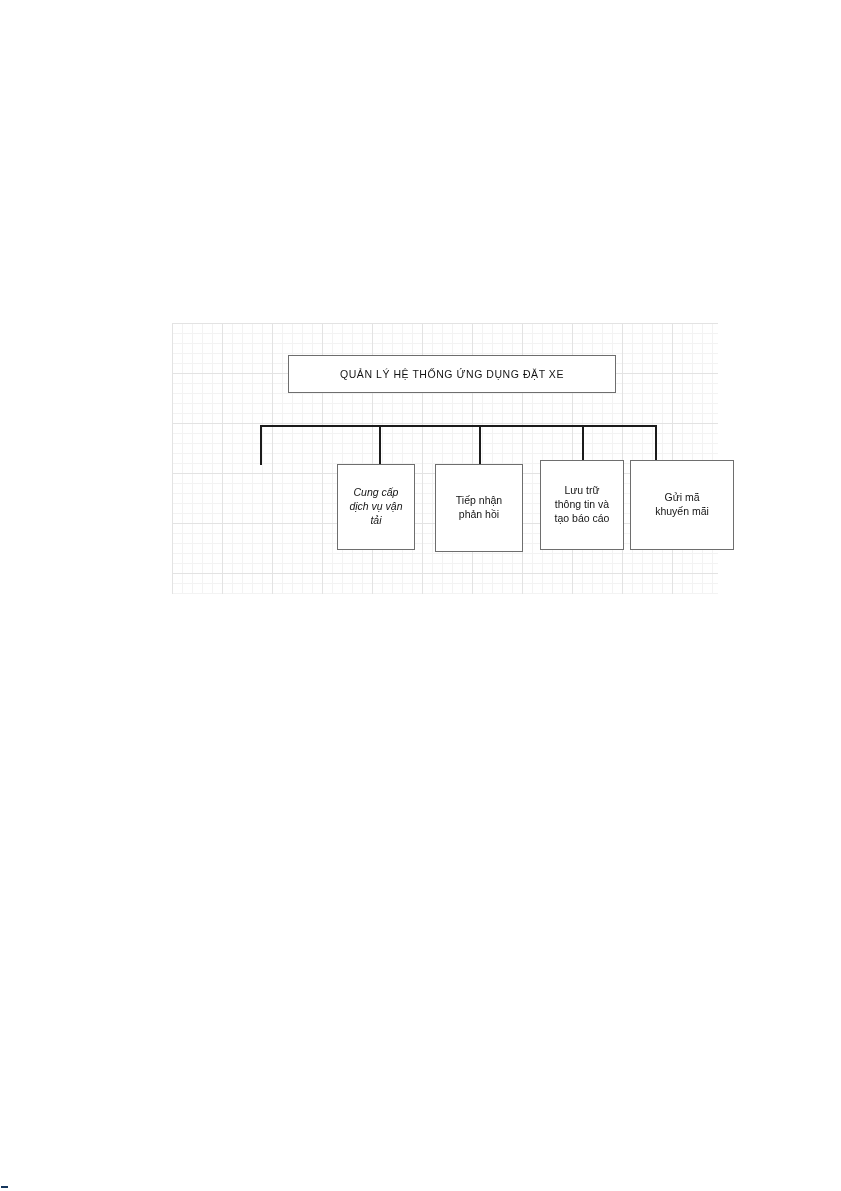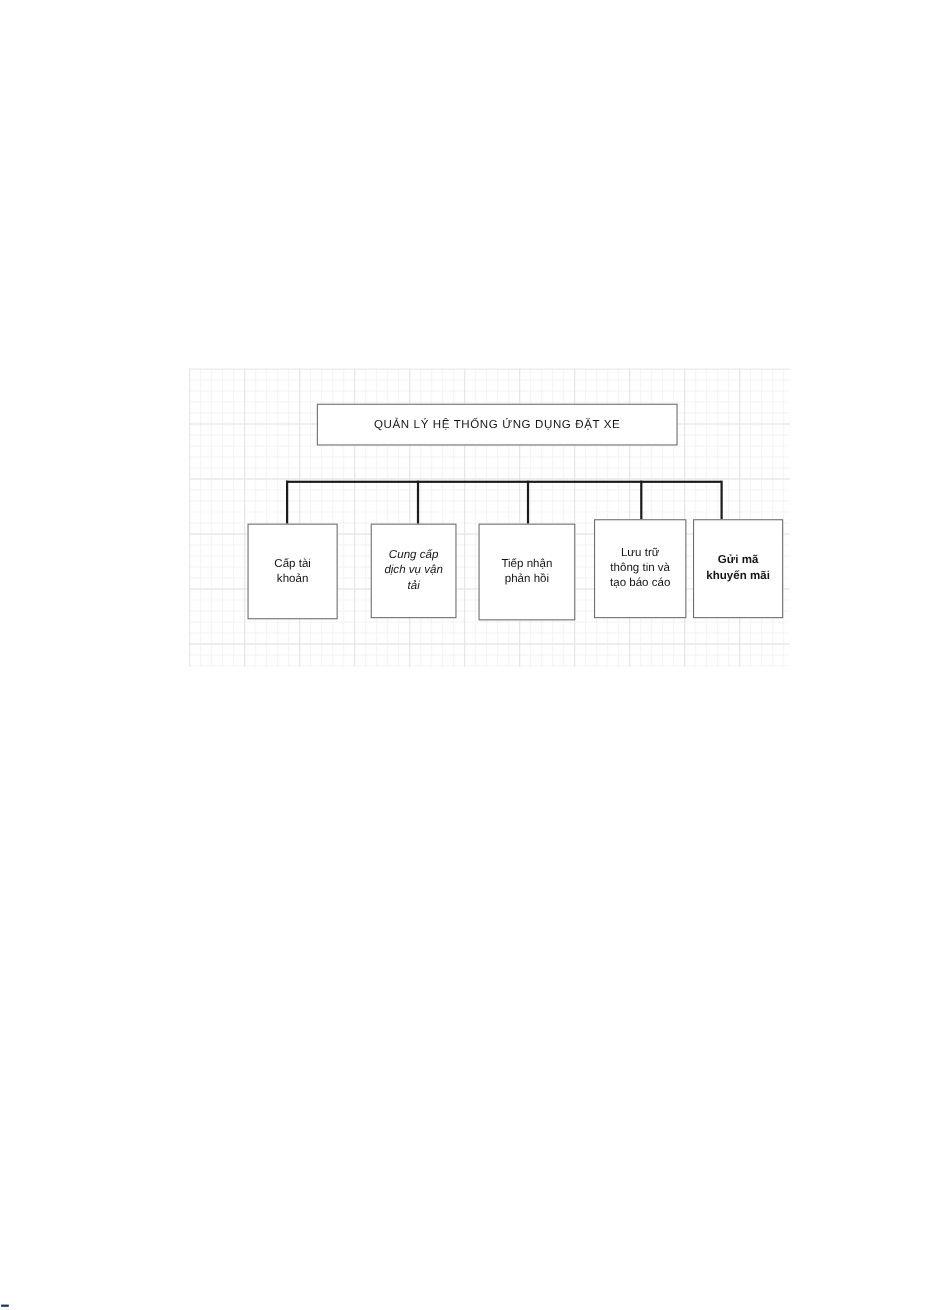--- a/index.html
+++ b/index.html
@@ -29,21 +29,20 @@
       linear-gradient(to bottom, #e3e3e3 1px, transparent 1px),
       
       linear-gradient(to right, #f3f3f3 1px, transparent 1px),
       linear-gradient(to bottom, #f3f3f3 1px, transparent 1px);
     background-size:
       50px 50px,
       50px 50px,
       10px 10px,
       10px 10px;
     background-position: 0 0, 0 0, 0 0, 0 0;
-    margin-top: 12px;
   }
 
   
   .root-box {
     position: absolute;
     left: 116px;
     top: 32px;
     width: 328px;
     height: 38px;
     box-sizing: border-box;
@@ -117,42 +116,38 @@
   </div>
 
   <div class="bus"></div>
 
   <div class="drop" style="left:88px;"></div>
   <div class="drop" style="left:207px;"></div>
   <div class="drop" style="left:307px;"></div>
   <div class="drop" style="left:410px;"></div>
   <div class="drop" style="left:483px;"></div>
 
-  <div class="leaf-box" style="left:53px;  top:141px; width:82px; height:87px;">
-    <span class="leaf-label">Cấp tài
-khoản</span>
-  </div>
 
   <div class="leaf-box" style="left:165px; top:141px; width:78px; height:86px;font-style:italic;">
     <span class="leaf-label">Cung cấp
 dịch vụ vận
 tải</span>
   </div>
 
   <div class="leaf-box" style="left:368px; top:137px; width:84px; height:90px;">
     <span class="leaf-label">Lưu trữ
 thông tin và
 tạo báo cáo</span>
   </div>
 
   <div class="leaf-box" style="left:263px; top:141px; width:88px; height:88px;">
     <span class="leaf-label">Tiếp nhận
 phản hồi</span>
   </div>
 
-  <div class="leaf-box" style="left:458px; top:137px; width:82px; height:90px;font-weight:bold;">
+  <div class="leaf-box" style="left:458px; top:137px; width:104px; height:90px;">
     <span class="leaf-label">Gửi mã
 khuyến mãi</span>
   </div>
 
 </div>
 
 <div id="corner-artifact"></div>
 
 </body></html>

